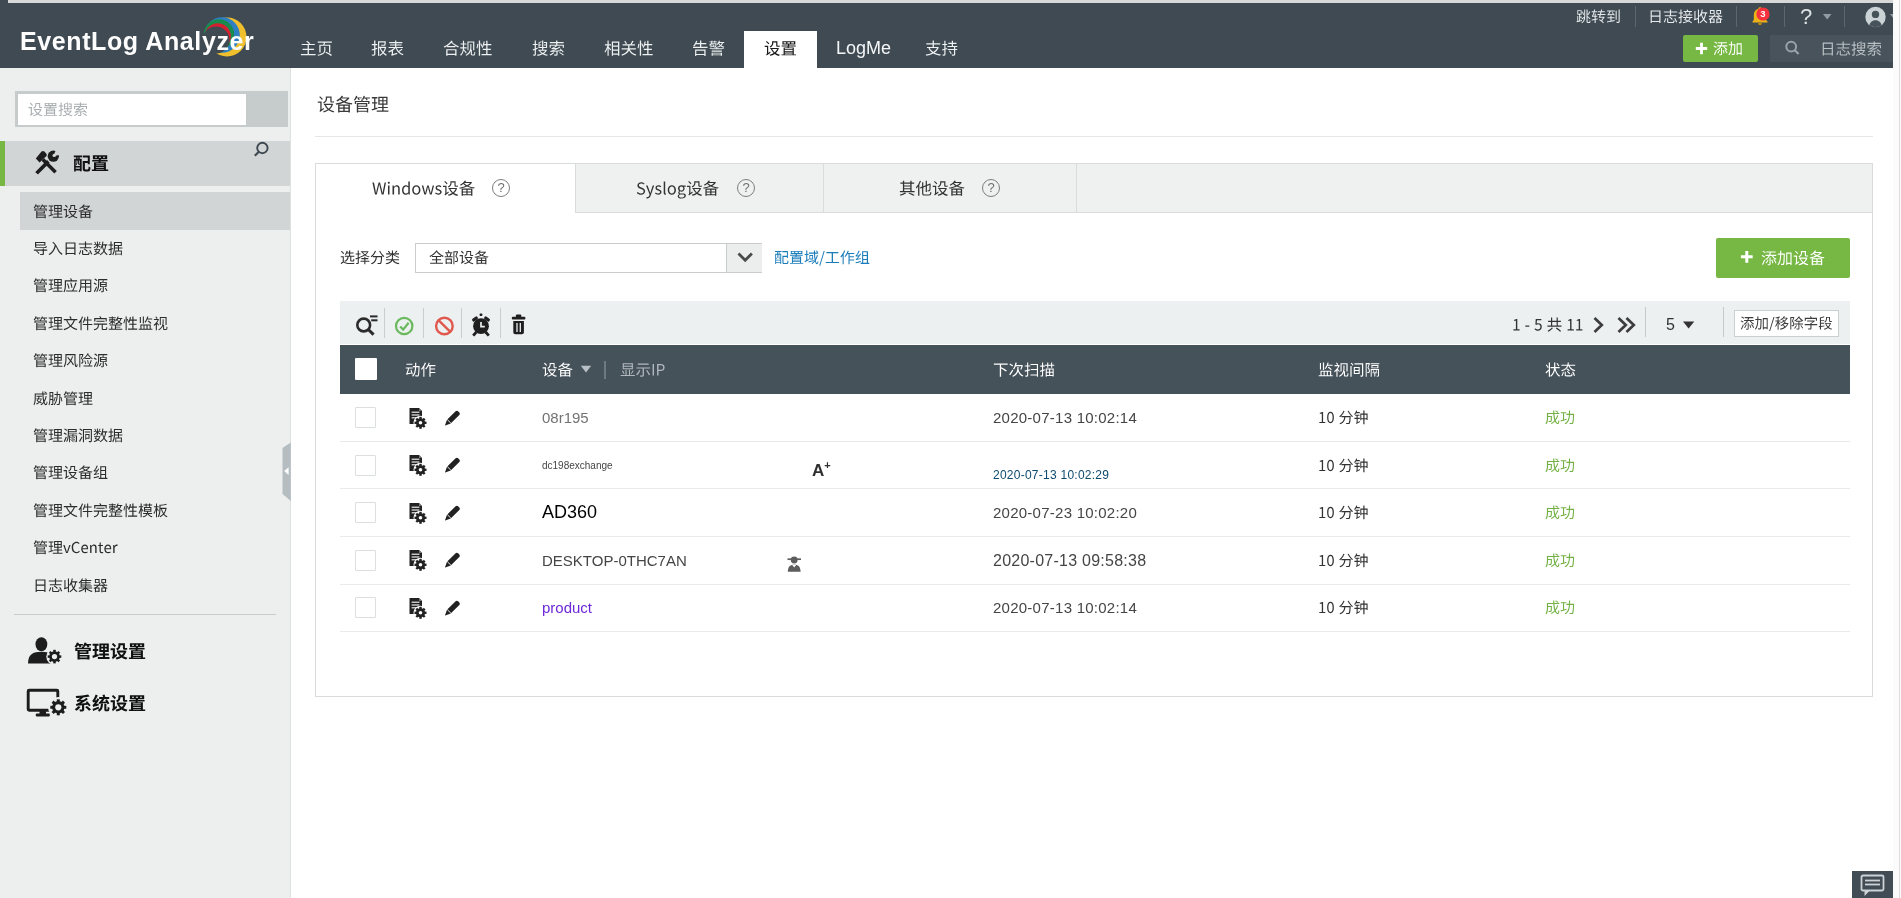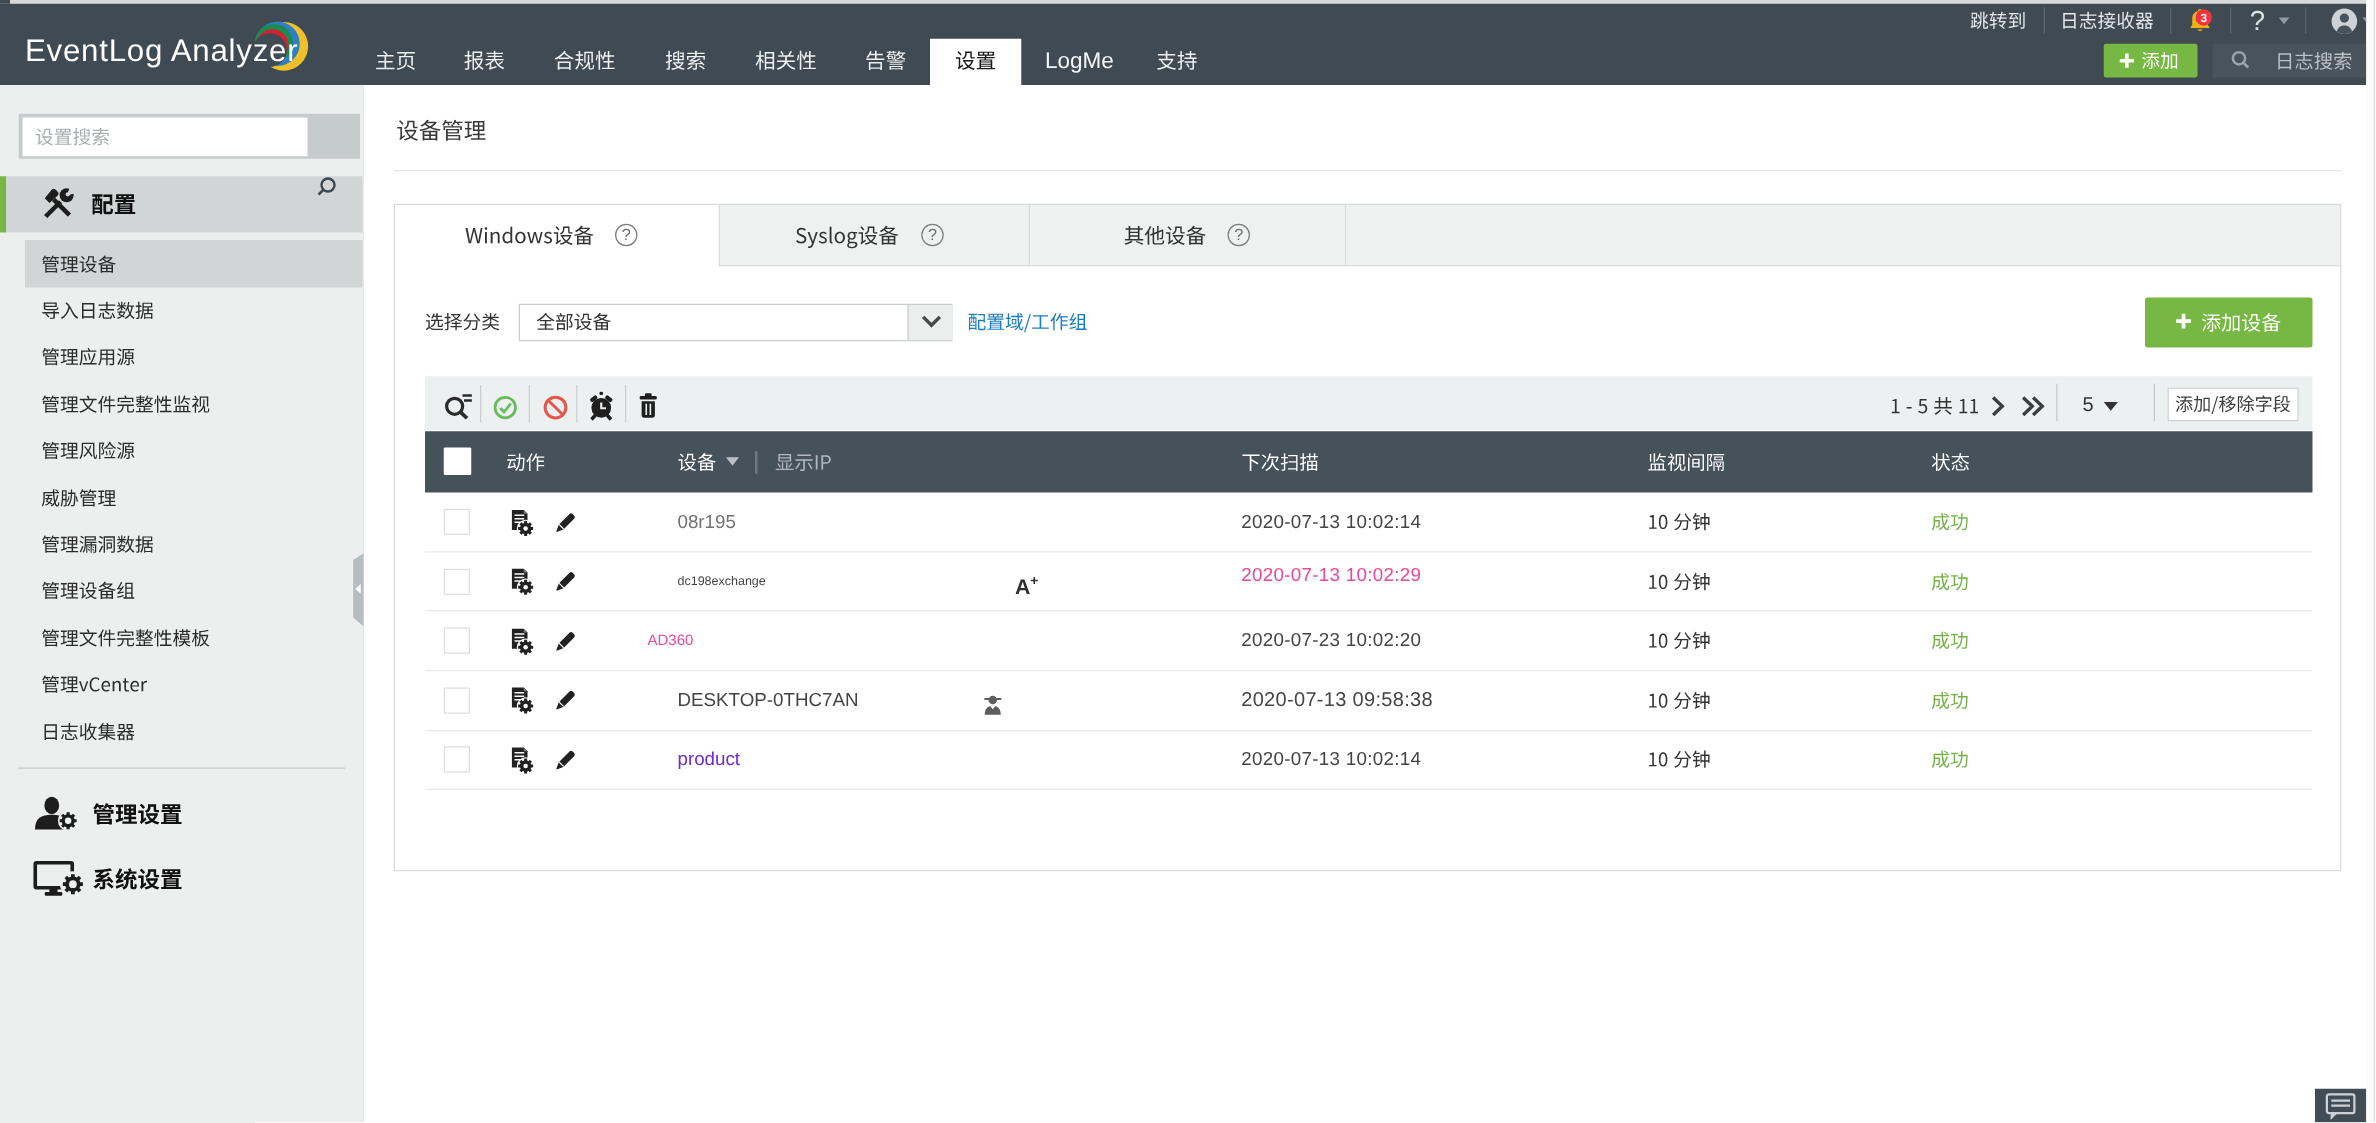--- a/index.html
+++ b/index.html
@@ -11,21 +11,21 @@
 <div style="position:absolute;left:0;top:0;width:1901px;height:3px;background:#d8d8d8"></div>
 <div style="position:absolute;left:0;top:0;width:8px;height:3px;background:#3f4a52"></div>
 <div style="position:absolute;left:0;top:3px;width:1893px;height:65px;background:#3f4a52"></div>
 <svg style="position:absolute;left:196px;top:10px" width="56" height="50">
 <circle cx="31" cy="27" r="19.5" fill="#f0c02c"></circle>
 <circle cx="26" cy="25" r="17.8" fill="#2d7fc1"></circle>
 <circle cx="23" cy="24.5" r="15.2" fill="#188c4e"></circle>
 <circle cx="21.8" cy="26.3" r="13" fill="#d6202f"></circle>
 <circle cx="20" cy="30" r="13.5" fill="#3f4a52"></circle>
 </svg>
-<div style="position:absolute;left:20px;top:27px;width:320px;height:28px;line-height:28px;font-size:25px;font-weight:normal;color:#fdfdfd;letter-spacing:0.6px">EventLog Analyzer</div>
+<div style="position:absolute;left:20px;top:27px;width:320px;height:28px;line-height:28px;font-size:25px;font-weight:bold;color:#fdfdfd;letter-spacing:0.6px">EventLog Analyzer</div>
 <svg style="position:absolute;left:299.5px;top:38.0px" width="36" height="23">
       <path transform="translate(0,16.5)" d="M6.2 -13.1C7.2 -12.4 8.3 -11.3 9 -10.6H1.7V-9.4H7.6V-5.7H2.5V-4.5H7.6V-0.4H0.9V0.8H15.6V-0.4H8.9V-4.5H14.1V-5.7H8.9V-9.4H14.8V-10.6H9.4L10.2 -11.1C9.6 -11.9 8.2 -13 7.2 -13.8Z M24.2 -7.6V-4.6C24.2 -2.9 23.4 -0.9 17.3 0.3C17.6 0.6 17.9 1.1 18.1 1.3C24.5 -0.1 25.4 -2.4 25.4 -4.6V-7.6ZM25.5 -1.8C27.4 -0.9 29.9 0.4 31.1 1.4L31.9 0.4C30.6 -0.5 28.1 -1.8 26.2 -2.7ZM19.3 -9.8V-2.1H20.6V-8.7H29V-2.1H30.3V-9.8H24.4C24.7 -10.4 25 -11.1 25.3 -11.8H31.9V-13H17.7V-11.8H23.9C23.7 -11.2 23.4 -10.4 23.1 -9.8Z" fill="#eef1f2"></path>
     </svg>
 <svg style="position:absolute;left:371.0px;top:38.0px" width="36" height="23">
       <path transform="translate(0,16.5)" d="M7 -13.3V1.3H8.2V-6.5H8.7C9.3 -4.8 10.2 -3.2 11.3 -1.8C10.4 -0.9 9.5 -0.1 8.3 0.4C8.6 0.7 9 1.1 9.1 1.4C10.3 0.8 11.2 -0 12.1 -0.9C13 0 13.9 0.7 15 1.3C15.2 1 15.6 0.5 15.9 0.2C14.8 -0.2 13.8 -1 12.9 -1.9C14.1 -3.5 14.9 -5.4 15.3 -7.4L14.5 -7.7L14.3 -7.7H8.2V-12.1H13.5C13.4 -10.7 13.3 -10 13.1 -9.8C13 -9.7 12.8 -9.7 12.4 -9.7C12.1 -9.7 11 -9.7 9.9 -9.8C10.1 -9.5 10.3 -9.1 10.3 -8.7C11.4 -8.7 12.4 -8.7 13 -8.7C13.5 -8.7 13.9 -8.8 14.2 -9.1C14.5 -9.5 14.7 -10.4 14.8 -12.8C14.8 -13 14.8 -13.3 14.8 -13.3ZM9.9 -6.5H13.8C13.4 -5.2 12.9 -3.9 12 -2.8C11.1 -3.9 10.4 -5.2 9.9 -6.5ZM3.1 -13.9V-10.5H0.8V-9.3H3.1V-5.8L0.5 -5.1L0.9 -3.9L3.1 -4.5V-0.2C3.1 0.1 3 0.1 2.7 0.1C2.5 0.1 1.7 0.2 0.7 0.1C0.9 0.5 1.1 1 1.1 1.3C2.4 1.3 3.2 1.3 3.7 1.1C4.2 0.9 4.4 0.5 4.4 -0.2V-4.9L6.4 -5.5L6.2 -6.7L4.4 -6.2V-9.3H6.3V-10.5H4.4V-13.9Z M20.7 1.3C21 1.1 21.6 0.8 26.3 -0.6C26.2 -0.9 26.1 -1.4 26.1 -1.7L22 -0.5V-4.1C23 -4.8 23.9 -5.6 24.6 -6.4C25.9 -2.9 28.2 -0.4 31.6 0.8C31.8 0.4 32.2 -0 32.5 -0.3C30.8 -0.8 29.4 -1.6 28.3 -2.7C29.3 -3.3 30.5 -4.2 31.5 -5L30.5 -5.7C29.7 -5 28.6 -4.1 27.6 -3.4C26.9 -4.3 26.3 -5.3 25.8 -6.4H31.9V-7.4H25.3V-8.9H30.7V-9.9H25.3V-11.3H31.4V-12.4H25.3V-13.9H24.1V-12.4H18.2V-11.3H24.1V-9.9H19.1V-8.9H24.1V-7.4H17.6V-6.4H23.1C21.5 -5 19.1 -3.7 17.1 -3C17.4 -2.8 17.7 -2.3 17.9 -2C18.8 -2.3 19.8 -2.8 20.8 -3.3V-0.9C20.8 -0.2 20.4 0 20.1 0.2C20.3 0.4 20.6 1 20.7 1.3Z" fill="#eef1f2"></path>
     </svg>
 <svg style="position:absolute;left:442.8px;top:38.0px" width="52" height="23">
       <path transform="translate(0,16.5)" d="M8.5 -13.9C6.8 -11.4 3.8 -9.1 0.7 -7.9C1 -7.6 1.4 -7.1 1.6 -6.8C2.4 -7.2 3.3 -7.6 4.1 -8.2V-7.3H12.4V-8.4C13.3 -7.9 14.2 -7.4 15.1 -7C15.3 -7.4 15.7 -7.8 16 -8.1C13.4 -9.2 11 -10.6 9.1 -12.6L9.6 -13.3ZM4.6 -8.5C6 -9.4 7.3 -10.5 8.3 -11.7C9.6 -10.4 10.9 -9.4 12.4 -8.5ZM3.2 -5.3V1.3H4.5V0.4H12.2V1.2H13.5V-5.3ZM4.5 -0.8V-4.2H12.2V-0.8Z M24.4 -13.1V-4.3H25.5V-12H30.1V-4.3H31.3V-13.1ZM19.9 -13.7V-11.1H17.6V-10H19.9V-8.3L19.9 -7.3H17.2V-6.1H19.9C19.7 -3.9 19.1 -1.4 17.1 0.3C17.4 0.5 17.8 0.9 18 1.2C19.6 -0.2 20.3 -2.1 20.7 -3.9C21.4 -3 22.4 -1.8 22.8 -1.1L23.7 -2C23.3 -2.5 21.6 -4.5 20.9 -5.2L21 -6.1H23.6V-7.3H21.1L21.1 -8.3V-10H23.4V-11.1H21.1V-13.7ZM27.3 -10.6V-7.4C27.3 -4.8 26.7 -1.7 22.6 0.4C22.8 0.6 23.2 1.1 23.3 1.3C25.9 0 27.2 -1.8 27.8 -3.6V-0.4C27.8 0.7 28.2 1 29.3 1H30.6C32 1 32.2 0.3 32.3 -2.3C32 -2.3 31.6 -2.5 31.3 -2.7C31.3 -0.4 31.2 -0 30.6 -0H29.5C29.1 -0 28.9 -0.1 28.9 -0.6V-4.8H28.2C28.3 -5.7 28.4 -6.6 28.4 -7.4V-10.6Z M35.8 -13.9V1.3H37.1V-13.9ZM34.3 -10.7C34.2 -9.4 33.9 -7.6 33.5 -6.5L34.4 -6.1C34.9 -7.3 35.2 -9.2 35.3 -10.6ZM37.2 -10.8C37.7 -9.9 38.2 -8.7 38.3 -8L39.3 -8.4C39.1 -9.1 38.6 -10.3 38.1 -11.2ZM38.5 -0.4V0.7H48.7V-0.4H44.5V-4.6H47.9V-5.7H44.5V-9.2H48.3V-10.4H44.5V-13.8H43.2V-10.4H41.2C41.4 -11.2 41.6 -12 41.8 -12.9L40.6 -13.1C40.2 -10.9 39.5 -8.6 38.6 -7.2C38.9 -7 39.4 -6.8 39.7 -6.6C40.1 -7.3 40.5 -8.2 40.8 -9.2H43.2V-5.7H39.7V-4.6H43.2V-0.4Z" fill="#eef1f2"></path>
     </svg>
 <svg style="position:absolute;left:532.0px;top:38.0px" width="36" height="23">
@@ -373,37 +373,37 @@
     </svg>
 <div style="position:absolute;left:340px;top:488px;width:1510px;height:1px;background:#e9ebeb"></div>
 <div style="position:absolute;left:355px;top:454.8px;width:21px;height:21px;background:#fff;border:1px solid #dcdfdf;box-sizing:border-box;border-radius:1px"></div>
 <svg style="position:absolute;left:409px;top:454.2px" width="19" height="23">
       <use href="#gdoc"></use>
     </svg>
 <svg style="position:absolute;left:444px;top:456.2px" width="18" height="18">
       <use href="#gpen"></use>
     </svg>
 <div style="position:absolute;left:542px;top:454.8px;width:220px;height:21px;line-height:21px;font-size:10px;color:#454545">dc198exchange</div>
-<div style="position:absolute;left:993px;top:450px;width:220px;height:21px;line-height:21px;font-size:15px;letter-spacing:0.25px;color:#ec4899">2020-07-13 10:02:29</div>
+<div style="position:absolute;left:993px;top:465px;width:220px;height:21px;line-height:21px;font-size:12px;letter-spacing:0.25px;color:#0c4a6e">2020-07-13 10:02:29</div>
 <svg style="position:absolute;left:1318.0px;top:455.7px" width="53" height="21">
       <use href="#gtmin" fill="#333333"></use>
     </svg>
 <svg style="position:absolute;left:1545.0px;top:455.7px" width="33" height="21">
       <use href="#gtok" fill="#73b145"></use>
     </svg>
 <div style="position:absolute;left:812px;top:454.2px;width:34px;height:22px;font-size:17px;font-weight:bold;color:#2f2f2f;line-height:22px">A<span style="font-size:11px;vertical-align:7px;margin-left:0px">+</span></div>
 <div style="position:absolute;left:340px;top:536px;width:1510px;height:1px;background:#e9ebeb"></div>
 <div style="position:absolute;left:355px;top:502.2px;width:21px;height:21px;background:#fff;border:1px solid #dcdfdf;box-sizing:border-box;border-radius:1px"></div>
 <svg style="position:absolute;left:409px;top:501.8px" width="19" height="23">
       <use href="#gdoc"></use>
     </svg>
 <svg style="position:absolute;left:444px;top:503.8px" width="18" height="18">
       <use href="#gpen"></use>
     </svg>
-<div style="position:absolute;left:518px;top:502.2px;width:220px;height:21px;line-height:21px;font-size:12px;color:#ec4899">AD360</div>
+<div style="position:absolute;left:542px;top:502.2px;width:220px;height:21px;line-height:21px;font-size:18px;color:#000000">AD360</div>
 <div style="position:absolute;left:993px;top:502.2px;width:220px;height:21px;line-height:21px;font-size:15px;letter-spacing:0.25px;color:#454545">2020-07-23 10:02:20</div>
 <svg style="position:absolute;left:1318.0px;top:503.2px" width="53" height="21">
       <use href="#gtmin" fill="#333333"></use>
     </svg>
 <svg style="position:absolute;left:1545.0px;top:503.2px" width="33" height="21">
       <use href="#gtok" fill="#73b145"></use>
     </svg>
 <div style="position:absolute;left:340px;top:584px;width:1510px;height:1px;background:#e9ebeb"></div>
 <div style="position:absolute;left:355px;top:549.8px;width:21px;height:21px;background:#fff;border:1px solid #dcdfdf;box-sizing:border-box;border-radius:1px"></div>
 <svg style="position:absolute;left:409px;top:549.2px" width="19" height="23">

